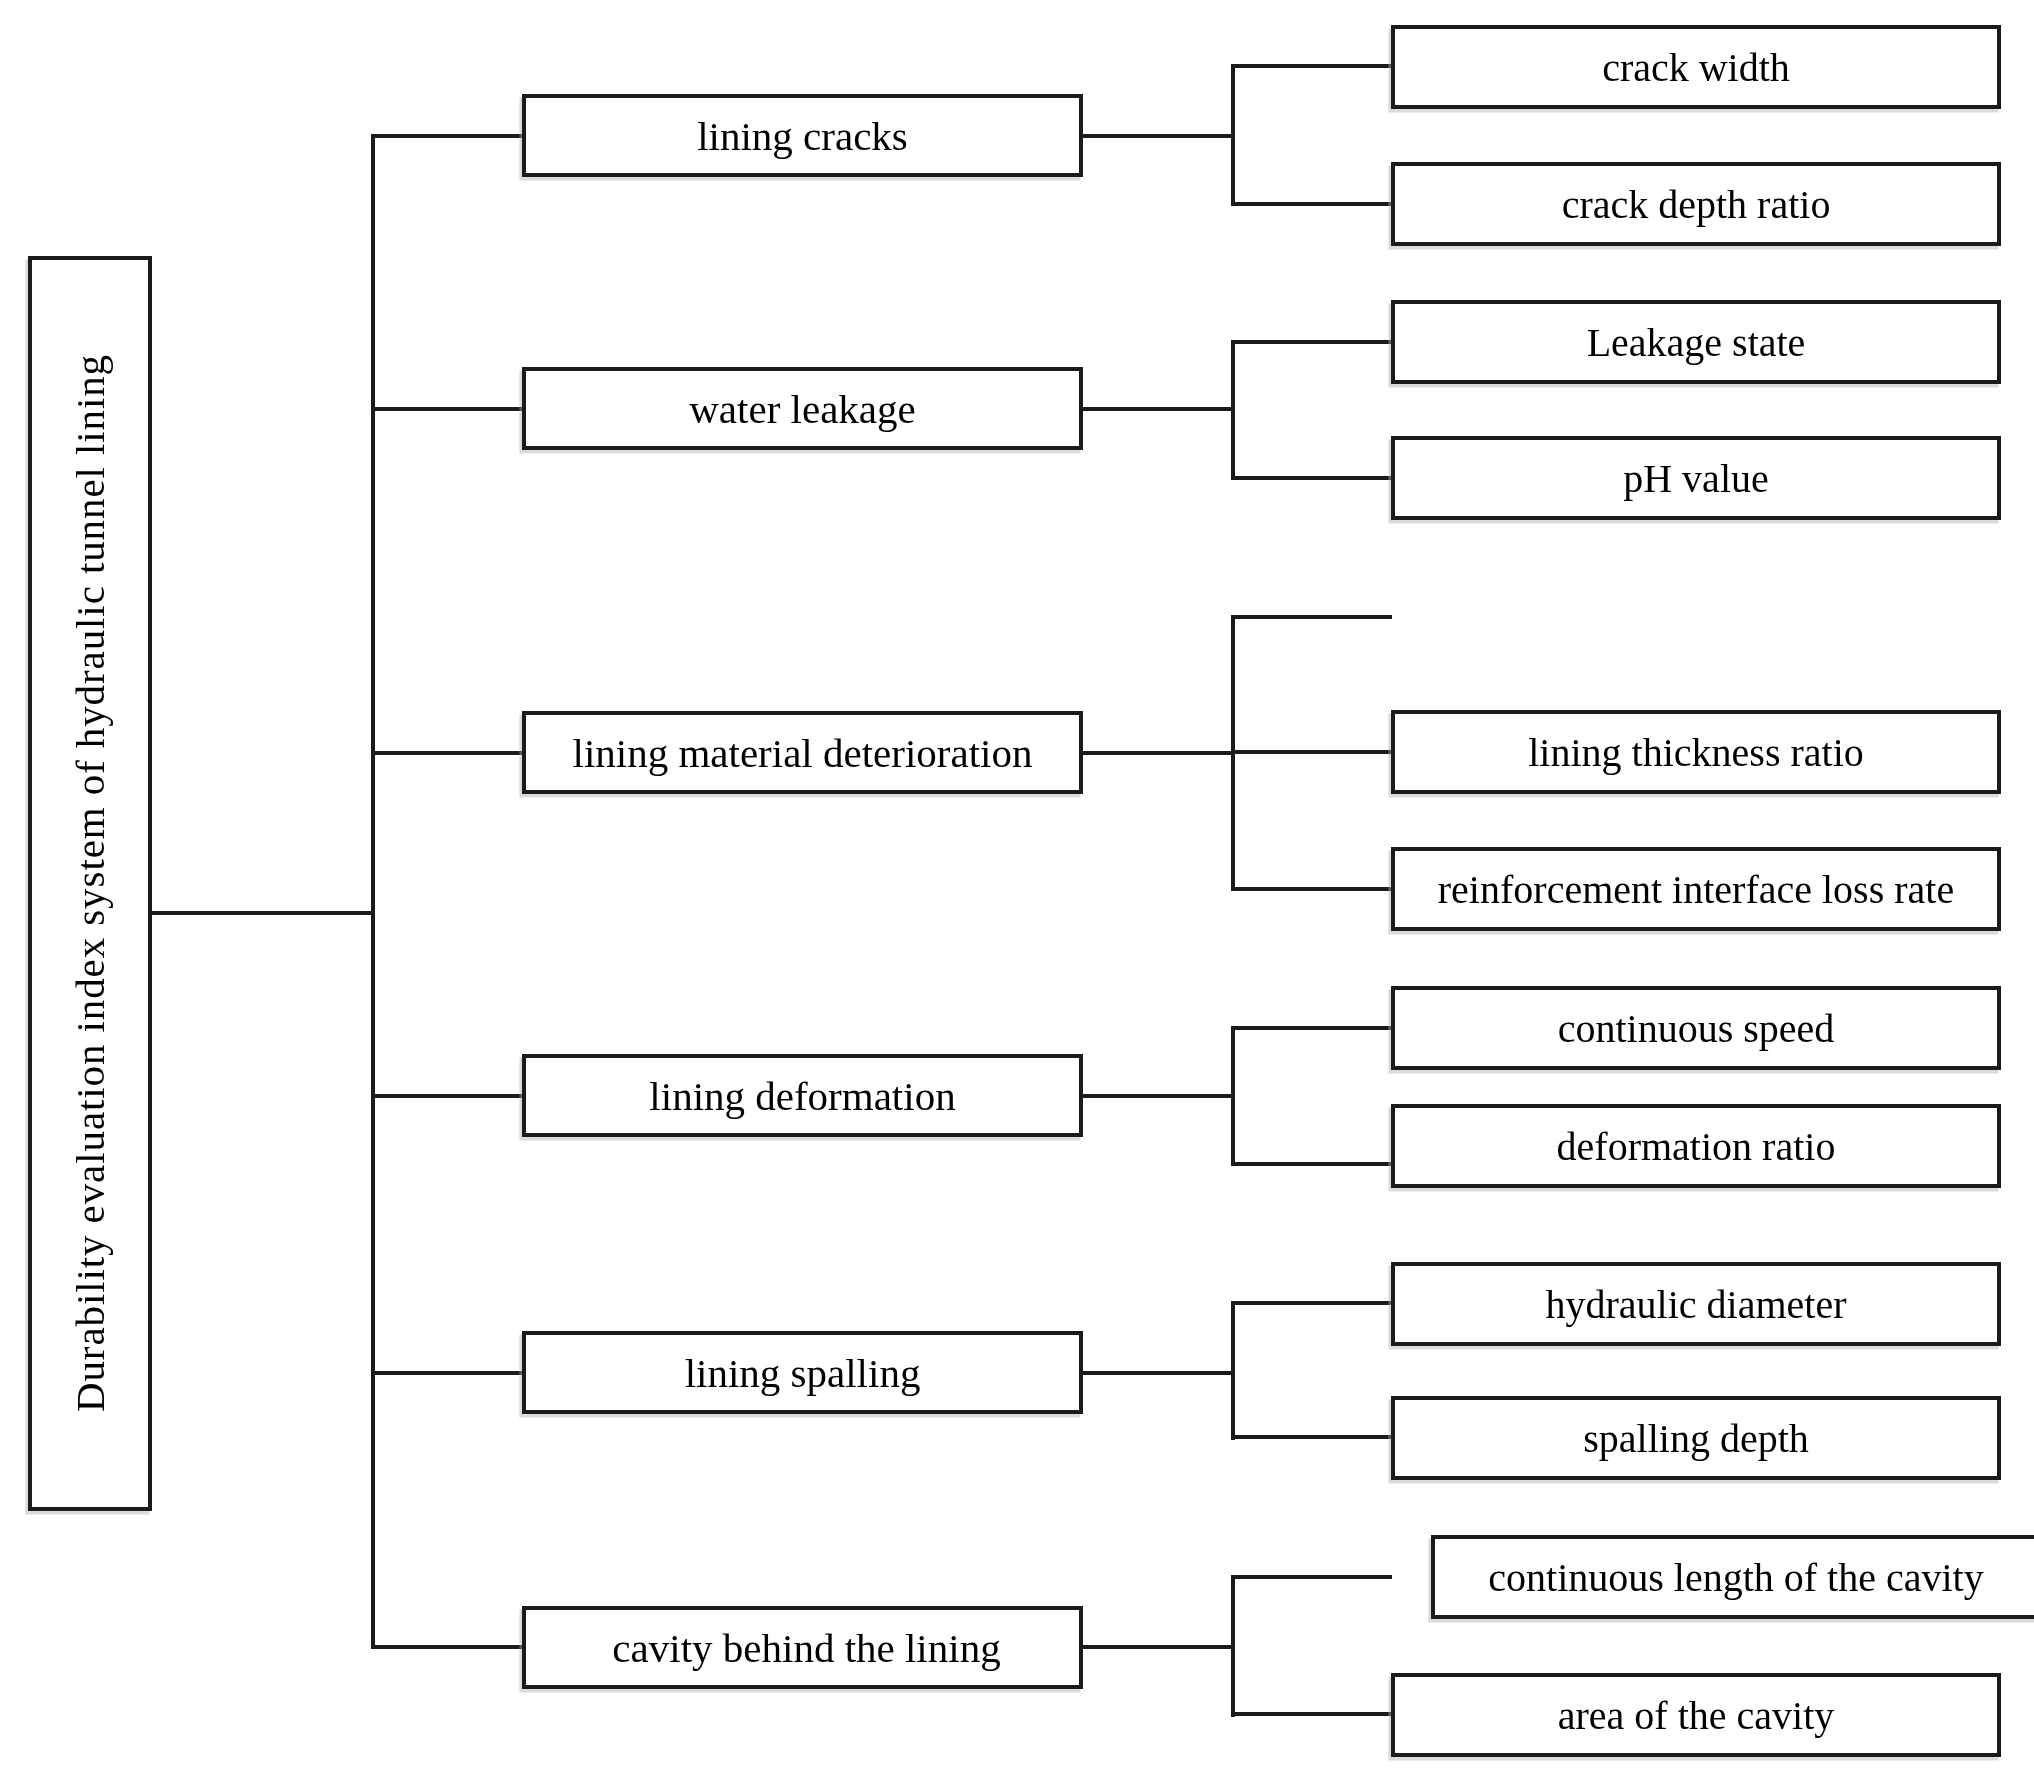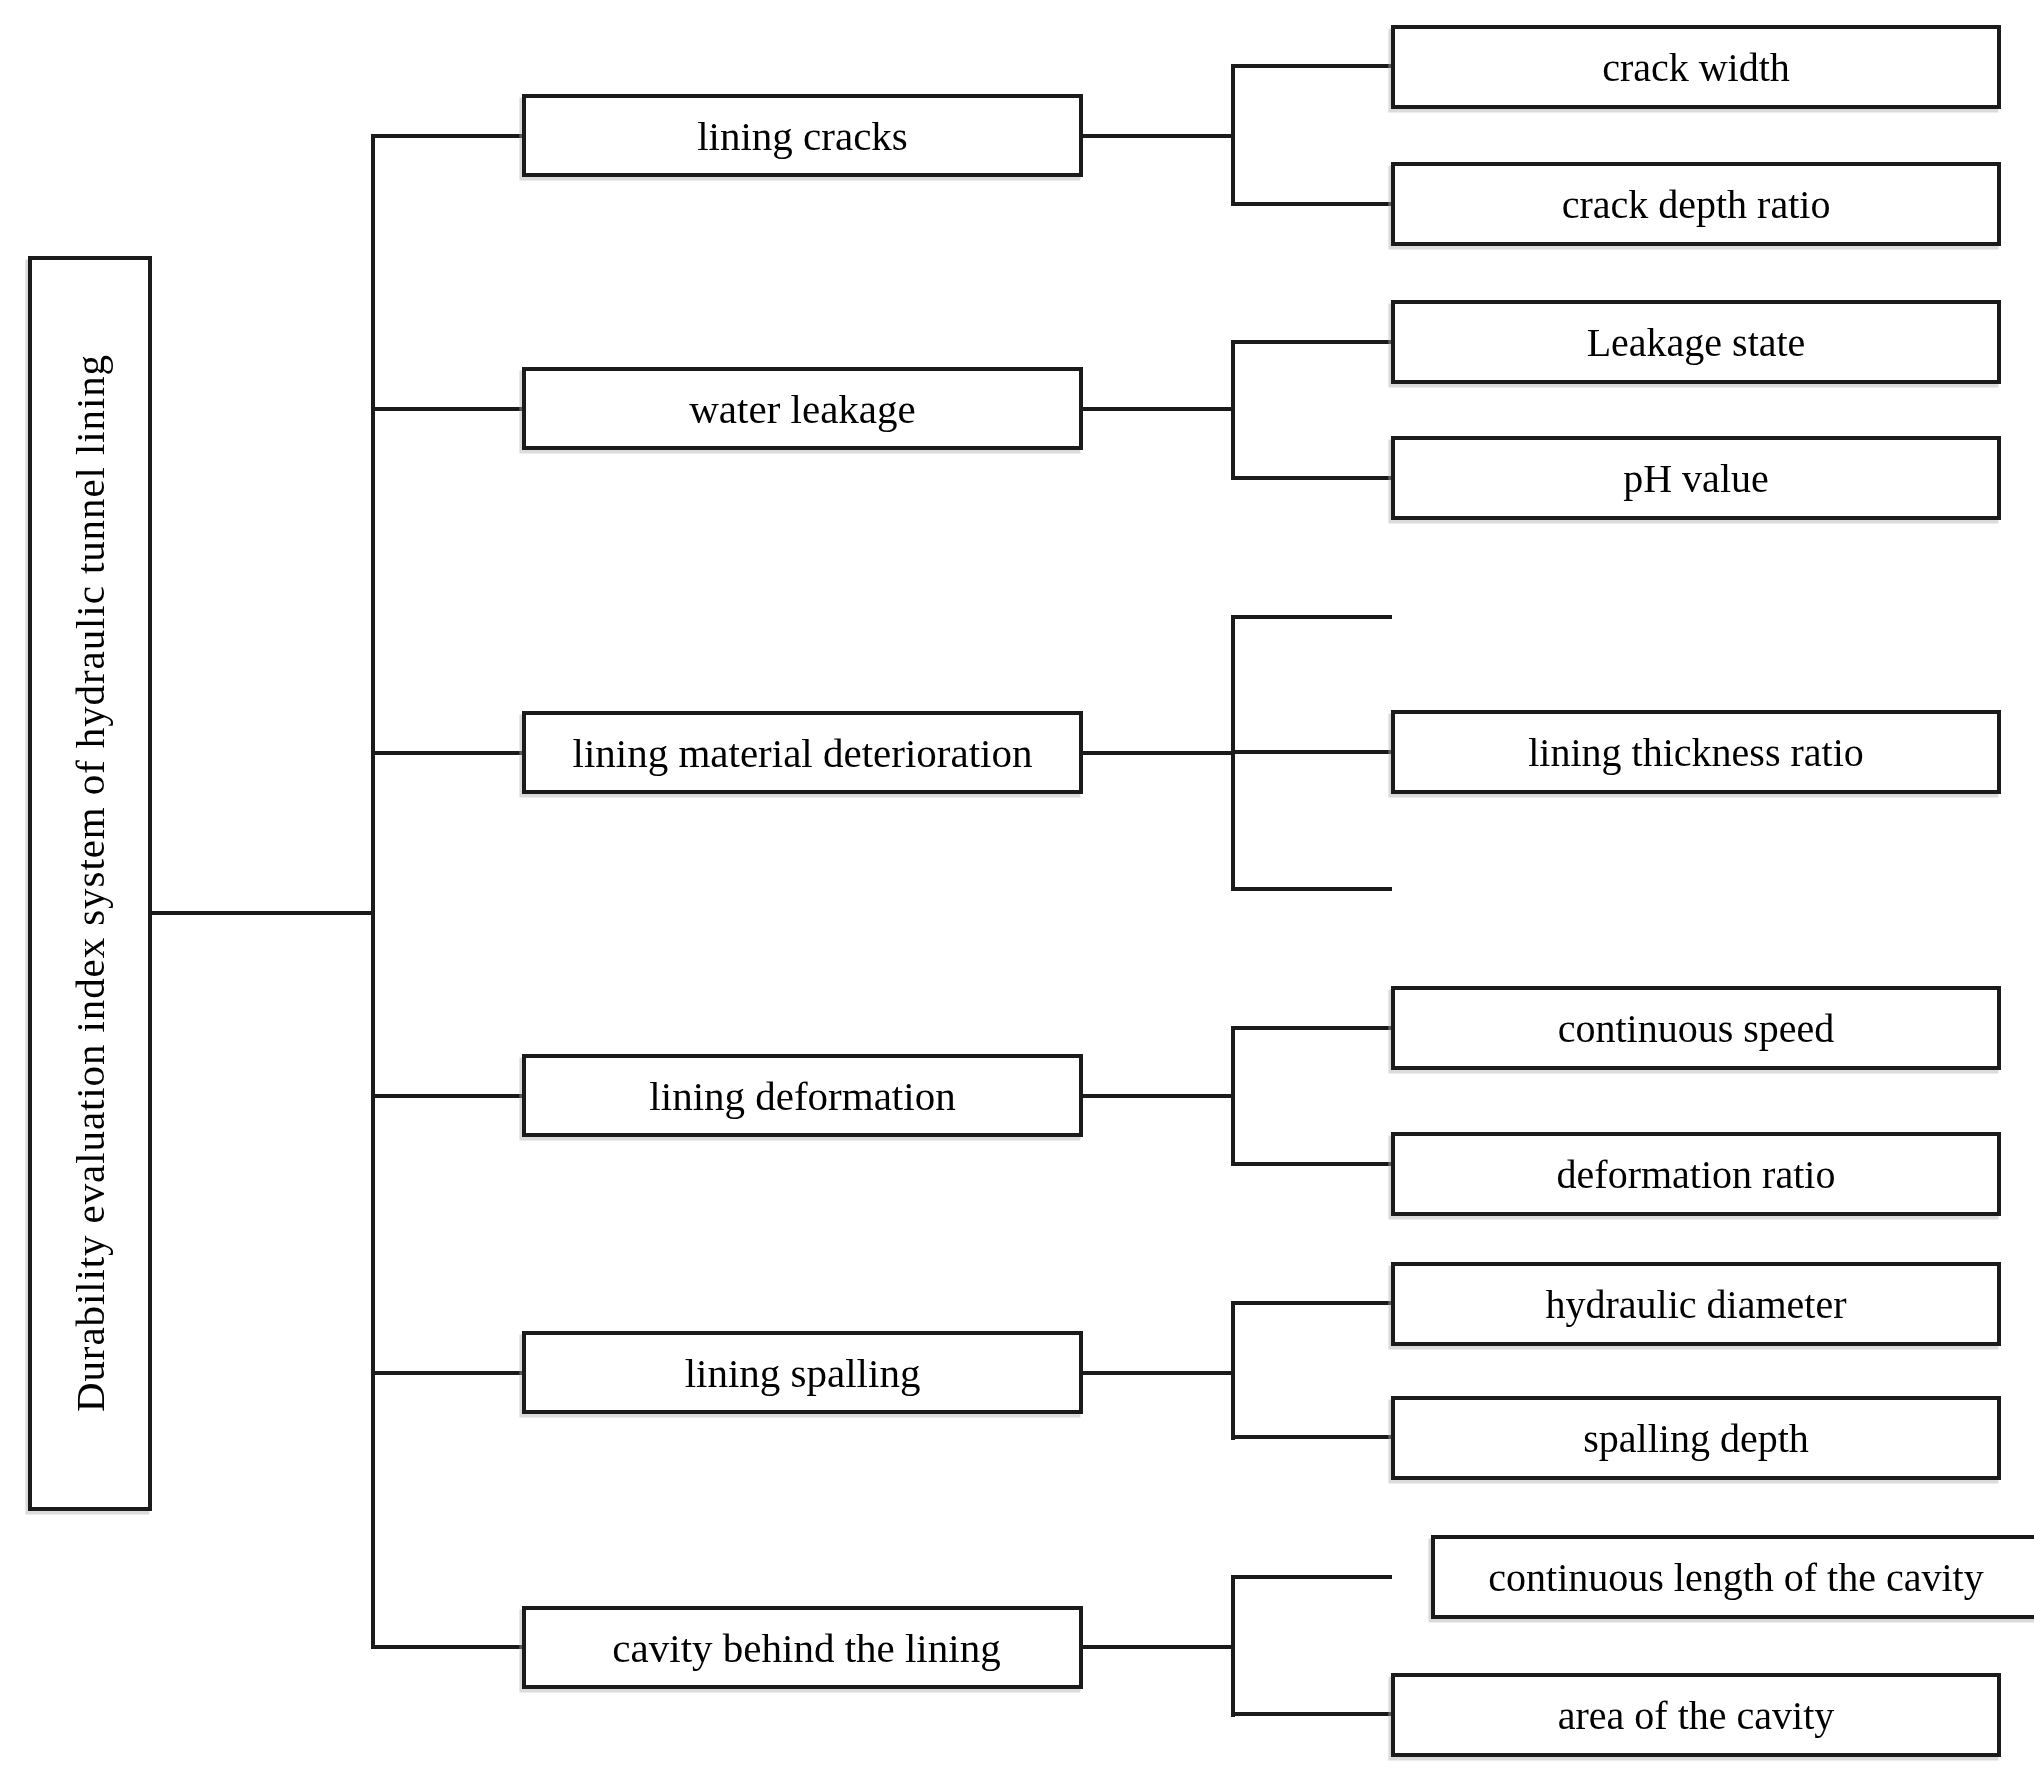--- a/index.html
+++ b/index.html
@@ -120,24 +120,27 @@
   </div>
   <div class="box leaf" style="top:300px;">
     <span class="label">Leakage state</span>
   </div>
   <div class="box leaf" style="top:436px;">
     <span class="label">pH value</span>
   </div>
   <div class="box leaf" style="top:710px;">
     <span class="label">lining thickness ratio</span>
   </div>
+  <div class="box leaf" style="top:847px;">
+    <span class="label">reinforcement interface loss rate</span>
+  </div>
   <div class="box leaf" style="top:986px;">
     <span class="label">continuous speed</span>
   </div>
-  <div class="box leaf" style="top:1132px;">
+  <div class="box leaf" style="top:1104px;">
     <span class="label">deformation ratio</span>
   </div>
   <div class="box leaf" style="top:1262px;">
     <span class="label">hydraulic diameter</span>
   </div>
   <div class="box leaf" style="top:1396px;">
     <span class="label">spalling depth</span>
   </div>
   <div class="box leaf" style="top:1535px;margin-left:40px;">
     <span class="label">continuous length of the cavity</span>

